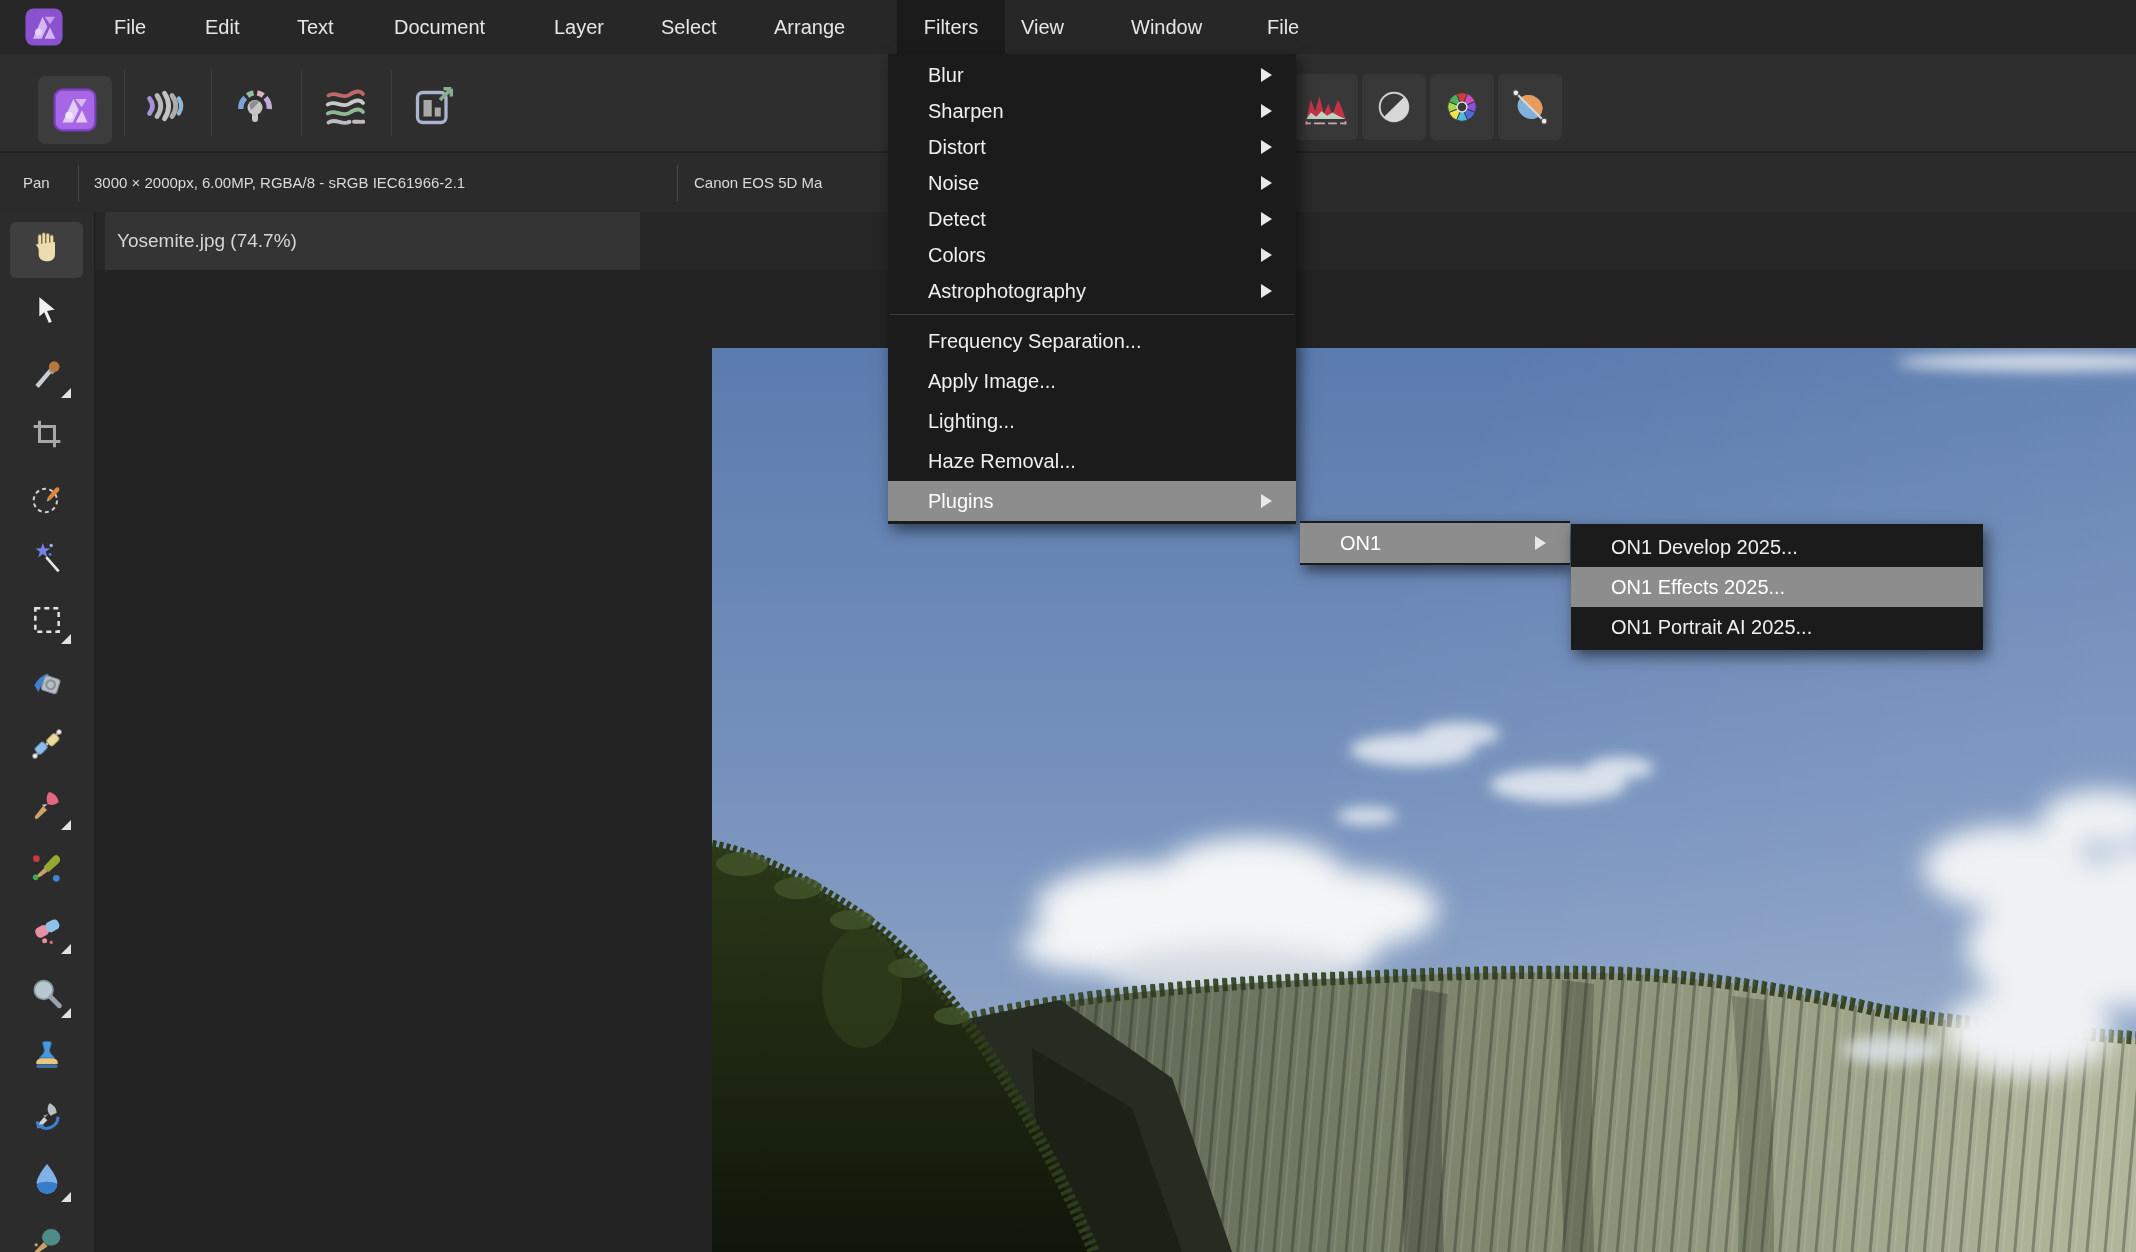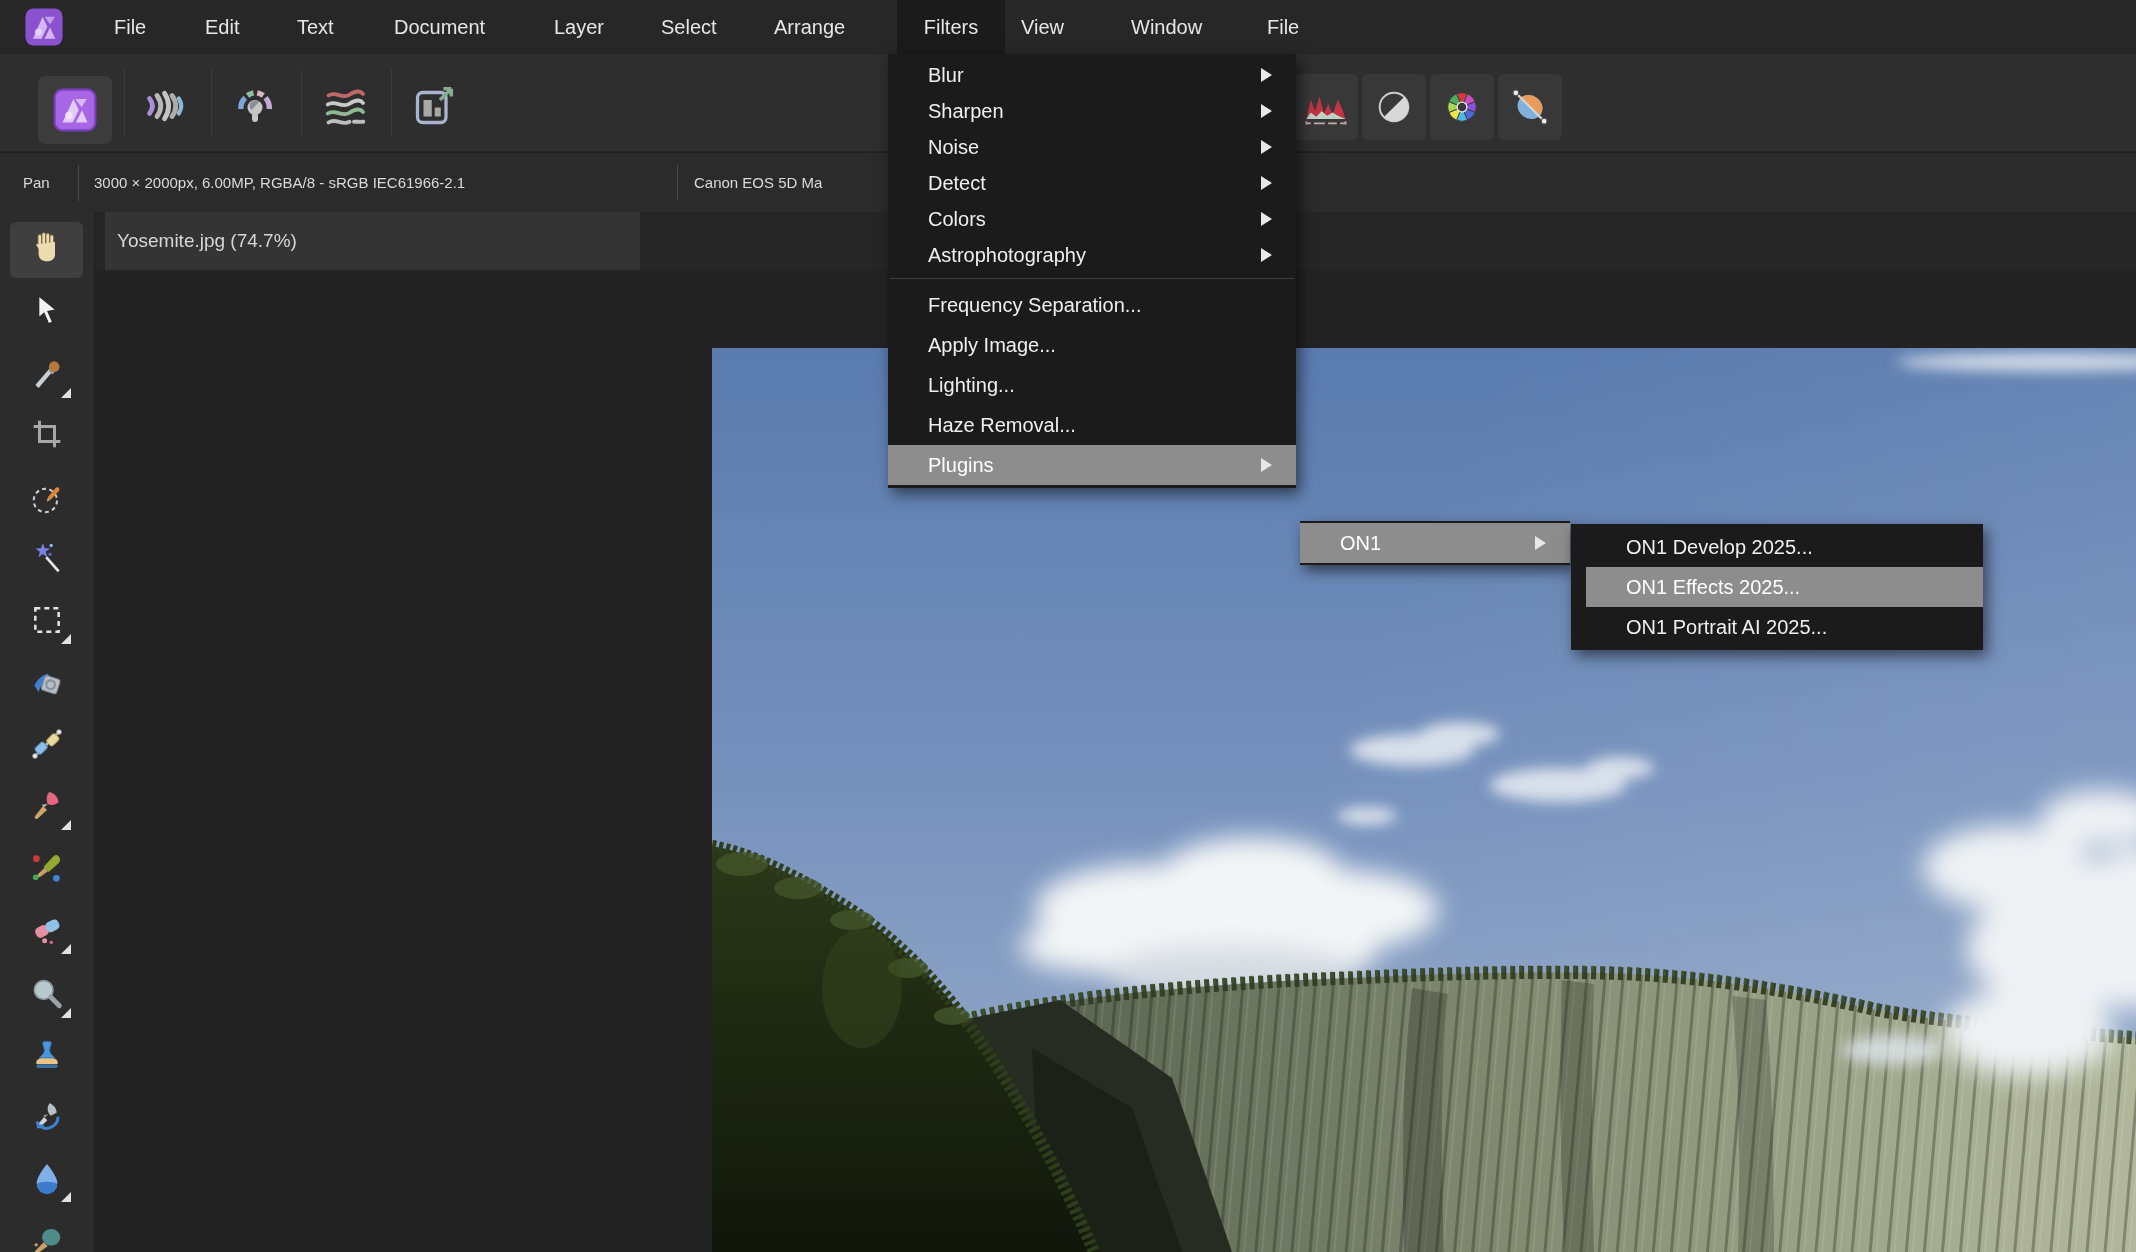--- a/index.html
+++ b/index.html
@@ -43,21 +43,21 @@
   .menu { position:absolute; background:#1b1b1b; z-index:50; box-shadow:4px 6px 14px rgba(0,0,0,.55); padding:3px 0; }
   .mi { position:relative; color:#efefef; font-size:20px; padding-left:40px; white-space:nowrap; }
   .mi.h36 { height:36px; line-height:36px; }
   .mi.h40 { height:40px; line-height:40px; }
   .mi.hl { background:#8d8d8d; color:#ffffff; }
   .mi .arrow { position:absolute; right:24px; top:50%; margin-top:-7px; width:0; height:0;
     border-left:11px solid #e8e8e8; border-top:7px solid transparent; border-bottom:7px solid transparent; }
   .menu-sep { height:1px; background:#3d3d3d; margin:5px 2px 6px 2px; }
   #filters-menu { left:888px; top:54px; width:408px; }
   #plugins-submenu { left:1300px; top:521px; width:270px; padding:2px 0; }
-  #on1-submenu { left:1571px; top:524px; width:412px;padding-left:15px; }
+  #on1-submenu { left:1571px; top:524px; width:412px; }
 </style>
 </head>
 <body>
 
 <div id="menubar">
   <div id="app-icon">
     <svg viewBox="0 0 32 32">
         <rect x="2.5" y="2.5" width="27" height="27" rx="6" fill="#8a52cf"></rect>
         <g fill="#d9bdf4" opacity="0.95">
           <path d="M8 24.5 L15 8.5 L18.4 15.8 L14.3 24.5 Z"></path>
@@ -420,20 +420,21 @@
         <path d="M10 14 L5 19 C4 20.2 5.2 21.4 6.4 20.6 L12.4 16.4 Z" fill="#c8a06a"></path>
         <ellipse cx="14.5" cy="11" rx="5.5" ry="5" fill="#4e8b89"></ellipse>
         <circle cx="5.5" cy="15.5" r="1" fill="#c8a06a"></circle>
       </svg>
   </div>
 </div>
 
 <div id="filters-menu" class="menu">
   <div class="mi h36"><span>Blur</span><span class="arrow"></span></div>
   <div class="mi h36"><span>Sharpen</span><span class="arrow"></span></div>
+  <div class="mi h36"><span>Distort</span><span class="arrow"></span></div>
   <div class="mi h36"><span>Noise</span><span class="arrow"></span></div>
   <div class="mi h36"><span>Detect</span><span class="arrow"></span></div>
   <div class="mi h36"><span>Colors</span><span class="arrow"></span></div>
   <div class="mi h36"><span>Astrophotography</span><span class="arrow"></span></div>
   <div class="menu-sep"></div>
   <div class="mi h40"><span>Frequency Separation...</span></div>
   <div class="mi h40"><span>Apply Image...</span></div>
   <div class="mi h40"><span>Lighting...</span></div>
   <div class="mi h40"><span>Haze Removal...</span></div>
   <div class="mi h40 hl"><span>Plugins</span><span class="arrow"></span></div>

